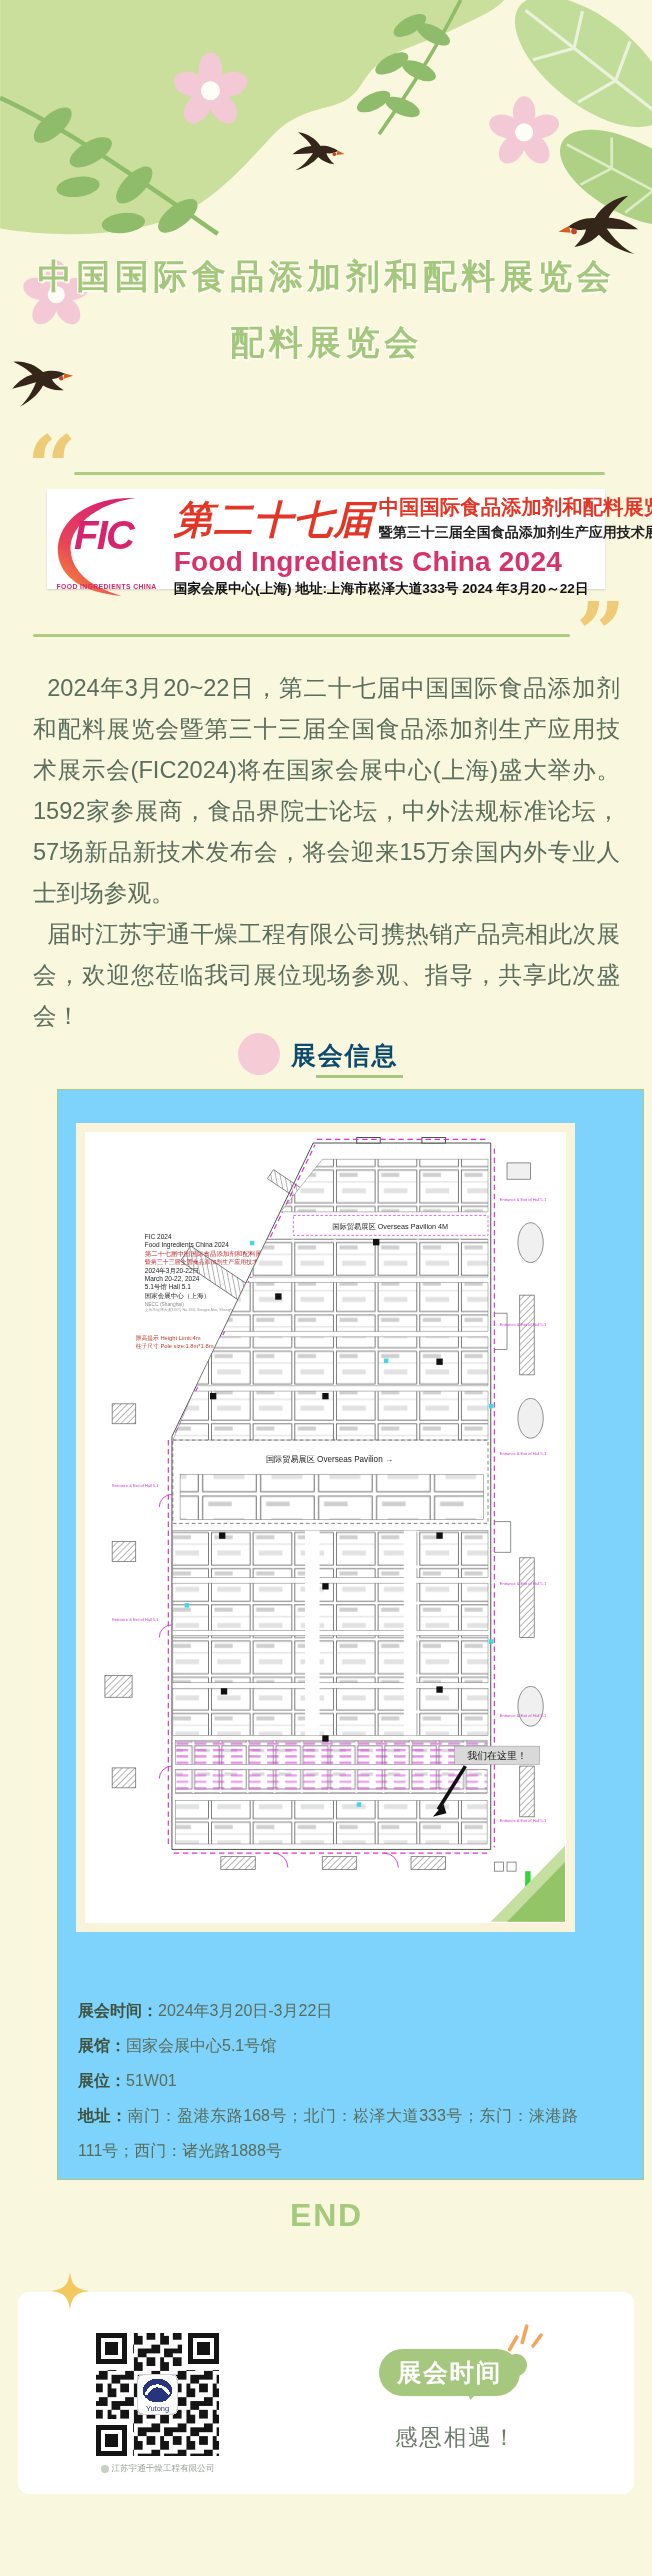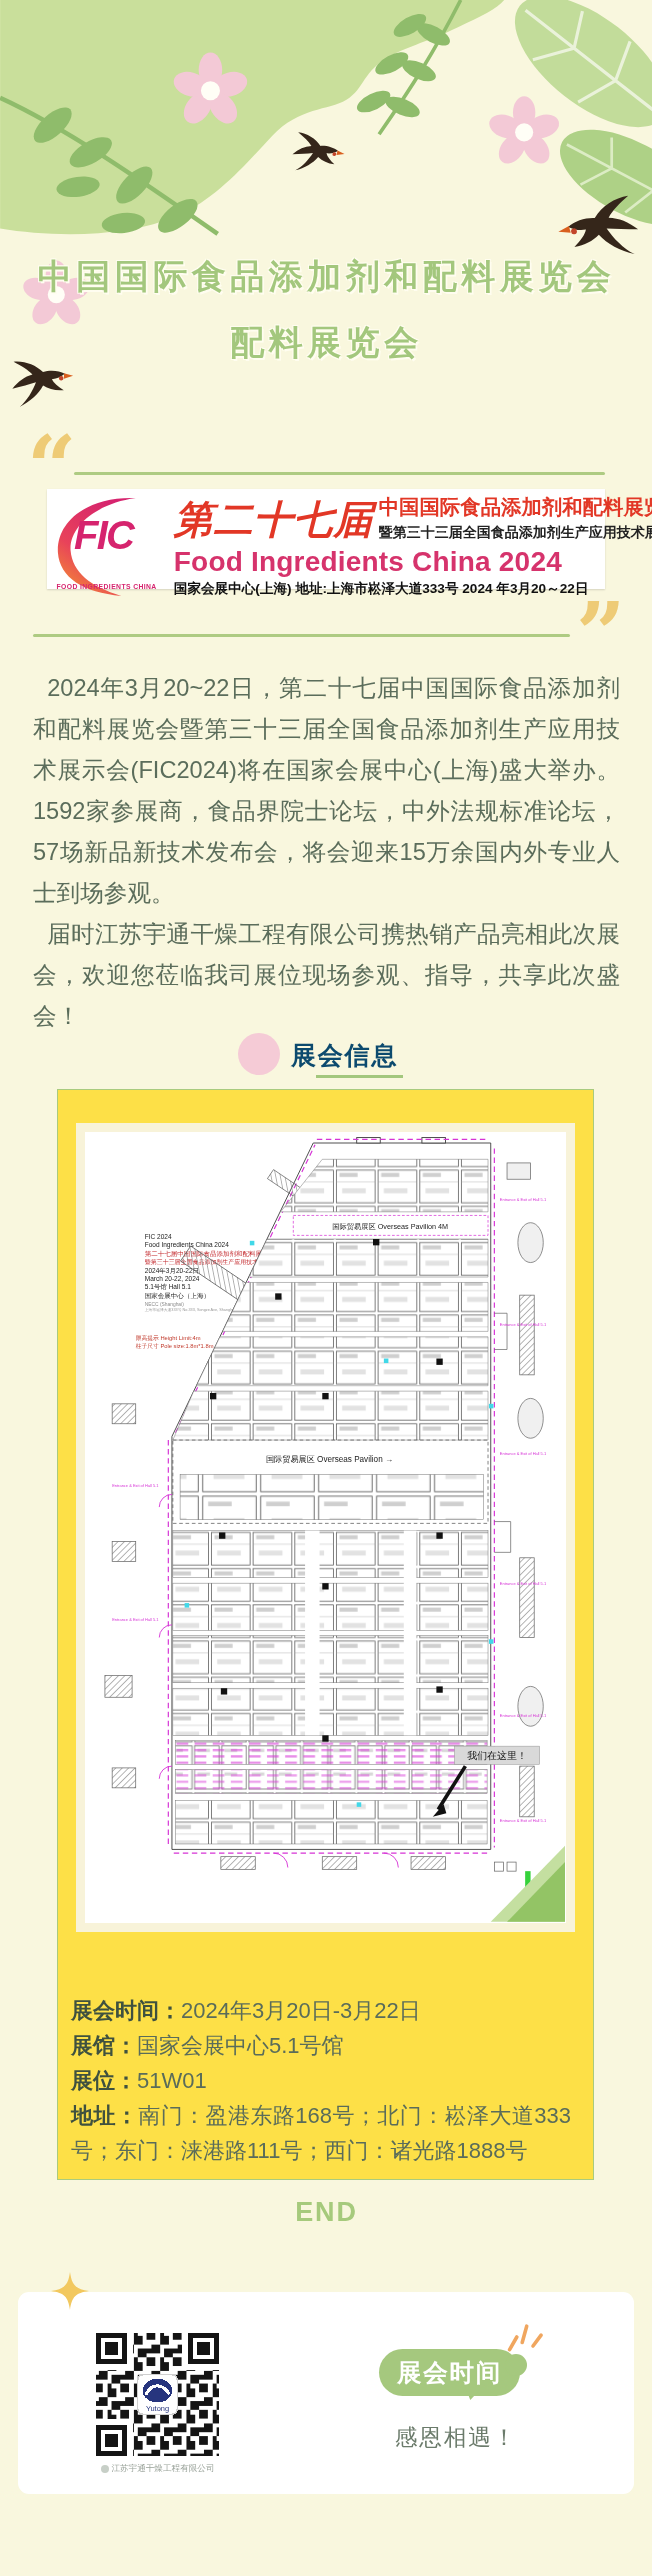--- a/index.html
+++ b/index.html
@@ -32,28 +32,28 @@
   .en-title{font-size:28px;font-weight:900;color:#d6336c;line-height:34px;letter-spacing:0.2px;white-space:nowrap;}
   .venue{font-size:13.6px;font-weight:bold;color:#111;line-height:20px;white-space:nowrap;}
   
   .intro{left:33px;top:668px;width:587px;font-size:23.6px;line-height:41px;color:#5b6d5b;text-align:justify;}
   .intro p{margin:0;text-indent:.6em;}
   
   .sec-dot{left:238px;top:1033px;width:42px;height:42px;border-radius:50%;background:#f5cbd6;}
   .sec-title{left:291px;top:1039px;font-size:25px;font-weight:bold;color:#0c4a6e;letter-spacing:1.8px;}
   .sec-underline{left:316px;top:1075px;width:87px;height:3.2px;background:#a3c77d;}
   
-  .card{left:57px;top:1089px;width:537px;height:1091px;background:#fde047;border:1.8px solid #a9cb7e;box-sizing:border-box;}
+  .card{left:57px;top:1089px;width:587px;height:1091px;background:#7dd3fc;border:1.8px solid #a9cb7e;box-sizing:border-box;}
   .plan-panel{position:absolute;left:18px;top:33px;width:499px;height:809px;box-sizing:border-box;
               border:9px solid #f8f3d9;background:#fff;}
-  .details{position:absolute;left:13px;top:903px;width:500px;font-size:22px;line-height:35px;color:#5a6c5a;text-align:justify;}
+  .details{position:absolute;left:20px;top:903px;width:500px;font-size:16px;line-height:35px;color:#5a6c5a;text-align:justify;}
   .details .row{margin:0;}
   .details b{color:#3f513f;}
   
-  .end{left:0;top:2197px;width:653px;text-align:center;font-size:27px;font-weight:bold;letter-spacing:1.8px;color:#a6ca7c;}
+  .end{left:0;top:2197px;width:653px;text-align:center;font-size:32px;font-weight:bold;letter-spacing:1.8px;color:#a6ca7c;}
   .bottom-card{left:18px;top:2292px;width:616px;height:202px;background:#fff;border-radius:11px;}
   .sparkle{left:51px;top:2272px;}
   .qr-wrap{left:94px;top:2331px;width:127px;}
   .qr-caption{margin-top:1.8px;display:flex;align-items:center;justify-content:center;font-size:8.6px;color:#9aa39a;}
   .qr-caption .mini-logo{width:8.2px;height:8.2px;border-radius:50%;background:#c7cfc7;margin-right:2.7px;}
   .bubble{left:379px;top:2349px;width:141px;height:47px;background:#a5c87e;border-radius:23.6px;
           color:#fff;font-size:24.5px;font-weight:bold;letter-spacing:1.8px;display:flex;align-items:center;justify-content:center;cursor:pointer;}
   .bubble::before{content:"";position:absolute;right:-7.3px;top:4.5px;width:22px;height:22px;border-radius:50%;background:#a5c87e;}
   .bubble::after{content:"";position:absolute;left:82px;bottom:-13.6px;border:10px solid transparent;border-top:15.4px solid #a5c87e;transform:skewX(-16deg);}
   .dashes{left:504px;top:2319px;}

